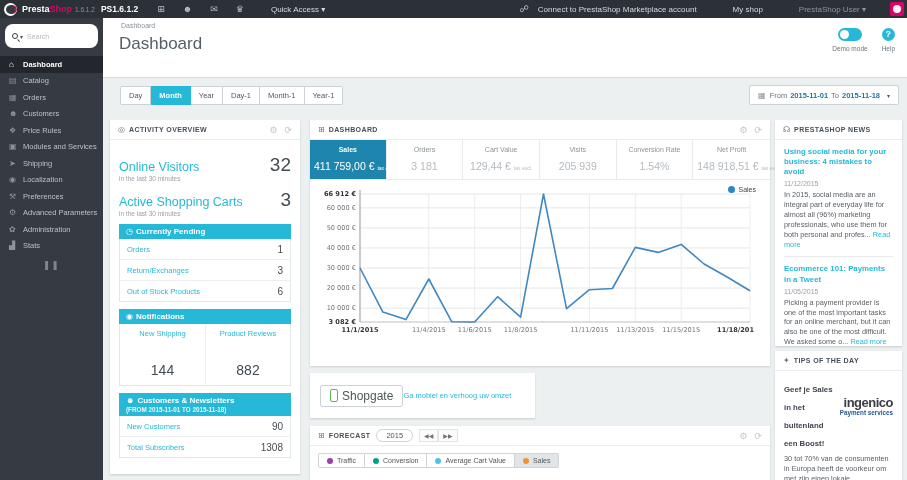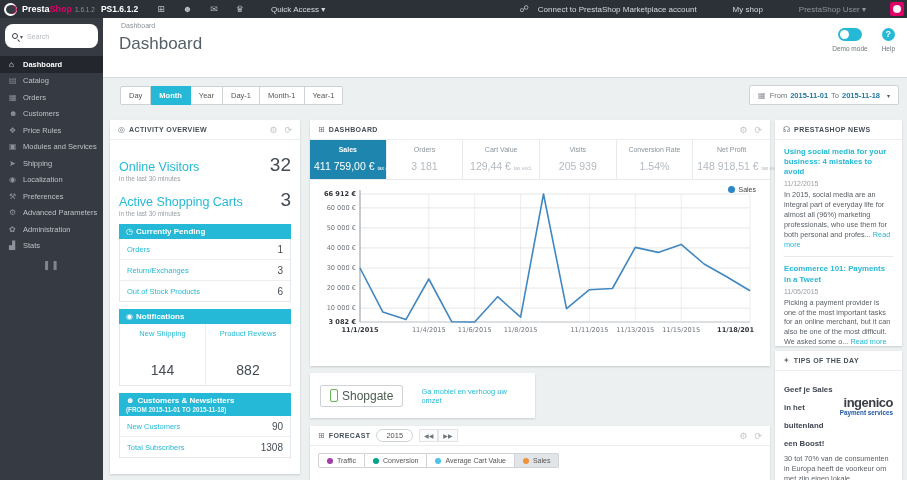--- a/index.html
+++ b/index.html
@@ -102,21 +102,21 @@
   .legend { position:absolute; top:6px; right:14px; display:flex; align-items:center; font-size:7px; color:#444; }
   .legend .dot { width:7px; height:7px; border-radius:50%; margin-right:3px; }
 
   
   #ads { position:absolute; left:310px; top:373px; width:460px; display:flex; gap:10px; }
   .ad-card { width:225px; height:45px; display:flex; align-items:center; padding:0 10px; }
   .logo-box { border:1px solid #ccd2d6; border-radius:2px; background:#fff; padding:3px 9px; display:flex; align-items:center; }
   .sg-phone { width:8px; height:13px; border:1.5px solid #63b74c; border-radius:2px; margin-right:4px; }
   .sg-text { font-size:12px; color:#4c5b50; font-weight:400; }
   .ebay-text { font-size:15px; font-weight:bold; letter-spacing:-1px; }
-  .ad-link { color:#25b9d7; font-size:7.5px; margin-left:18px; cursor:pointer; }
+  .ad-link { color:#25b9d7; font-size:7.5px; margin-left:0; cursor:pointer; }
 
   
   #forecast { position:absolute; left:310px; top:426px; width:460px; height:54px; overflow:hidden; }
   .year-pill { border:1px solid #ccd2d6; border-radius:9px; padding:1px 9px; font-size:7.5px; color:#555; margin:0 6px; }
   .fc-nav { font-size:6px; color:#6c757c; border:1px solid #e2e5e7; background:#fbfbfb; padding:2px 4px; cursor:pointer; }
   .fc-legend { display:flex; padding:7px 8px; }
   .fc-toggle { display:flex; align-items:center; border:1px solid #d0d4d6; border-left:0; background:#fff; padding:3px 8px; font-size:7px; color:#555; cursor:pointer; }
   .fc-toggle:first-child { border-left:1px solid #d0d4d6; border-radius:2px 0 0 2px; }
   .fc-toggle:last-child { border-radius:0 2px 2px 0; }
   .fc-toggle.active { background:#e2e5e7; }

